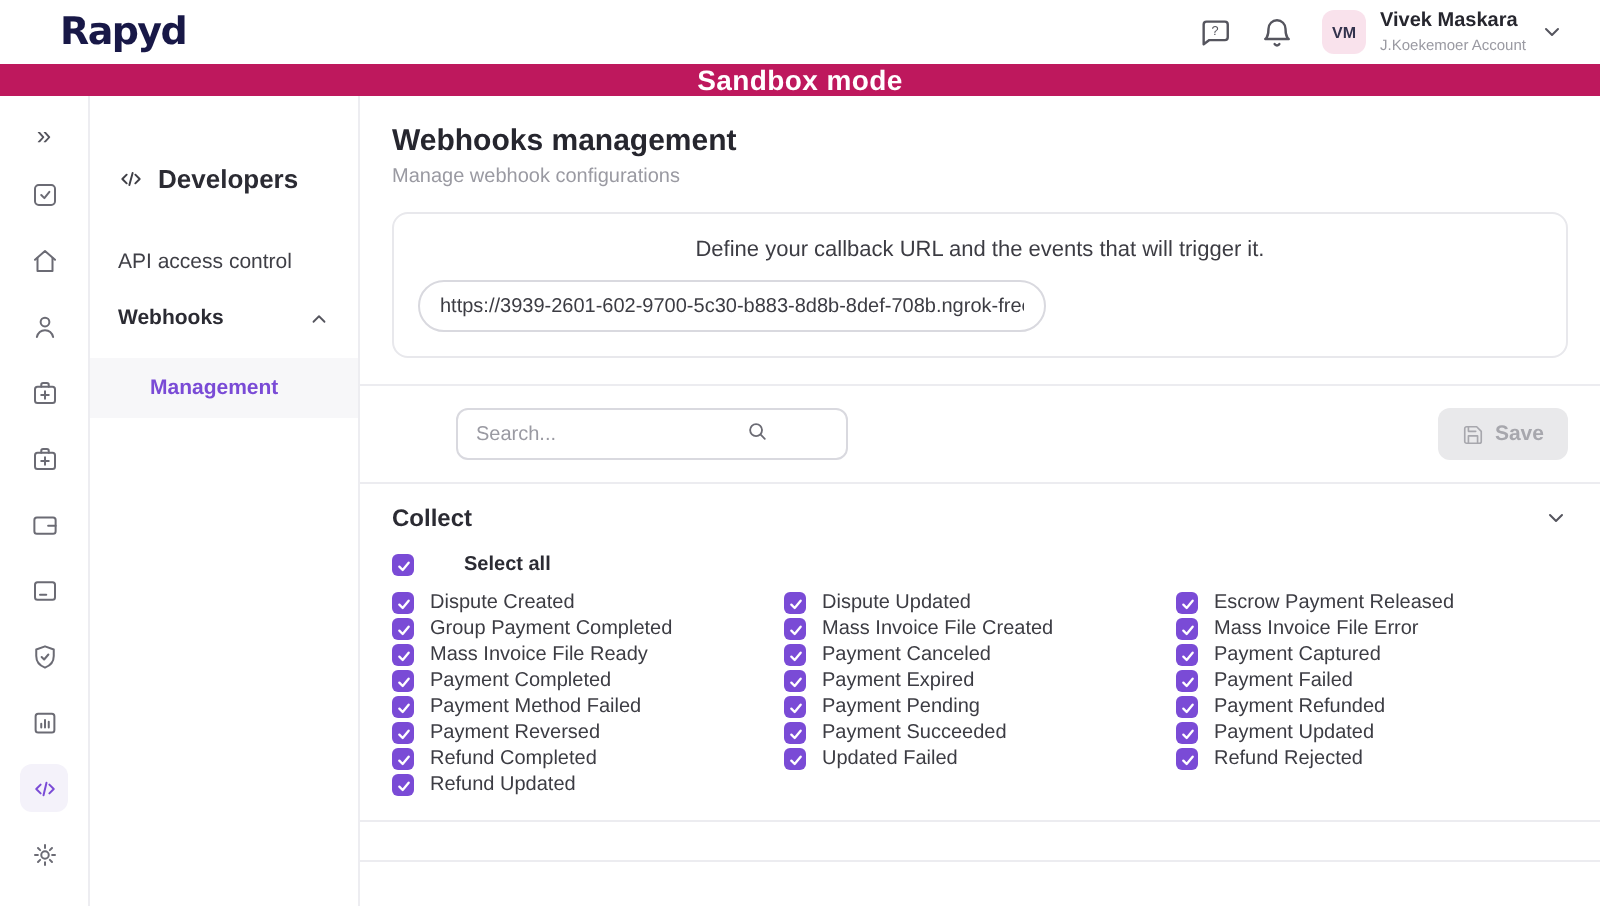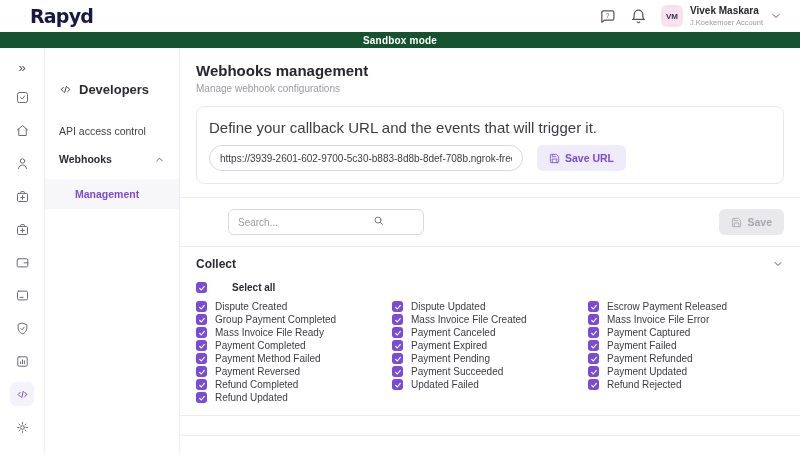--- a/index.html
+++ b/index.html
@@ -15,21 +15,21 @@
   .hicon { width:17px; height:17px; color:#55555e; display:flex; align-items:center; cursor:pointer; }
   .hicon svg { width:100%; height:100%; }
   .user-chip { display:flex; align-items:center; gap:7px; cursor:pointer; }
   .avatar { width:22px; height:22px; border-radius:6px; background:#f9e2ec; color:#33334d;
     font-size:8px; font-weight:700; display:flex; align-items:center; justify-content:center; }
   .user-name { font-size:10px; font-weight:600; color:#26262e; line-height:1.25; }
   .user-account { font-size:7.5px; color:#9a9aa2; line-height:1.2; }
   .chev { width:12px; height:12px; color:#55555e; }
 
   
-  .banner { height:16px; background:#14532d; color:#fff; font-size:10px; font-weight:600;
+  .banner { height:16px; background:#be185d; color:#fff; font-size:14px; font-weight:600;
     display:flex; align-items:center; justify-content:center; letter-spacing:0.2px; }
 
   
   .body { display:flex; height:405px; }
 
   .rail { width:45px; border-right:1px solid #ededf1; display:flex; flex-direction:column;
     align-items:center; padding-top:10px; gap:9px; flex-shrink:0; }
   .rail-item { width:24px; height:24px; border-radius:6px; display:flex; align-items:center;
     justify-content:center; color:#6b6b74; cursor:pointer; }
   .rail-item svg { width:15px; height:15px; }
@@ -47,21 +47,21 @@
   .sb-sub { margin-top:6px; padding:9px 14px 9px 30px; font-size:10.5px; font-weight:600;
     color:#7a4bd6; background:#f7f7f9; cursor:pointer; }
 
   
   .main { flex:1; padding-top:14px; overflow:hidden; }
   .pad { padding:0 16px; }
   .page-title { font-size:15px; font-weight:700; color:#26262e; }
   .page-sub { font-size:10px; color:#9a9aa2; margin-top:4px; }
 
   .card { margin:12px 16px 0; border:1px solid #e8e8ec; border-radius:8px; padding:12px; }
-  .card-desc { font-size:15px; color:#3c3c43; }
+  .card-desc { font-size:11px; color:#3c3c43;text-align:center; }
   .card-row { display:flex; align-items:center; gap:14px; margin-top:9px; }
   .url-input { width:314px; height:26px; border:1px solid #d9d9df; border-radius:13px;
     padding:0 10px; font-size:10px; color:#3c3c43; font-family:"Liberation Sans",sans-serif; outline:none; }
   .btn { display:flex; align-items:center; gap:5px; border:none; border-radius:6px;
     font-size:10.5px; font-weight:600; padding:7px 12px; cursor:pointer;
     font-family:"Liberation Sans",sans-serif; }
   .btn svg { width:11px; height:11px; }
   .btn-saveurl { background:#efebfb; color:#7a4bd6; }
   .btn-save { background:#e9e9eb; color:#a7a7ad; cursor:default; }
 
@@ -224,28 +224,20 @@
     <main class="main">
       <div class="pad">
         <h1 class="page-title">Webhooks management</h1>
         <p class="page-sub">Manage webhook configurations</p>
       </div>
 
       <div class="card">
         <p class="card-desc">Define your callback URL and the events that will trigger it.</p>
         <div class="card-row">
           <input class="url-input" type="text" value="https://3939-2601-602-9700-5c30-b883-8d8b-8def-708b.ngrok-free.app/ap" style="">
-          <button class="btn btn-saveurl">
-            <svg viewBox="0 0 24 24" fill="none" stroke="currentColor" stroke-width="1.8" stroke-linecap="round" stroke-linejoin="round">
-              <path d="M19 21H5a2 2 0 0 1-2-2V5a2 2 0 0 1 2-2h11l5 5v11a2 2 0 0 1-2 2z"></path>
-              <path d="M17 21v-8H7v8"></path>
-                <path d="M7 3v5h8"></path>
-            </svg>
-            <span>Save URL</span>
-          </button>
         </div>
       </div>
 
       <hr class="divider">
 
       <div class="toolbar">
         <div class="search-box">
           <input class="search-input" type="text" placeholder="Search..." style="">
           <svg class="search-icon" viewBox="0 0 24 24" fill="none" stroke="currentColor" stroke-width="2" stroke-linecap="round" stroke-linejoin="round">
             <circle cx="11" cy="11" r="6.5"></circle>

